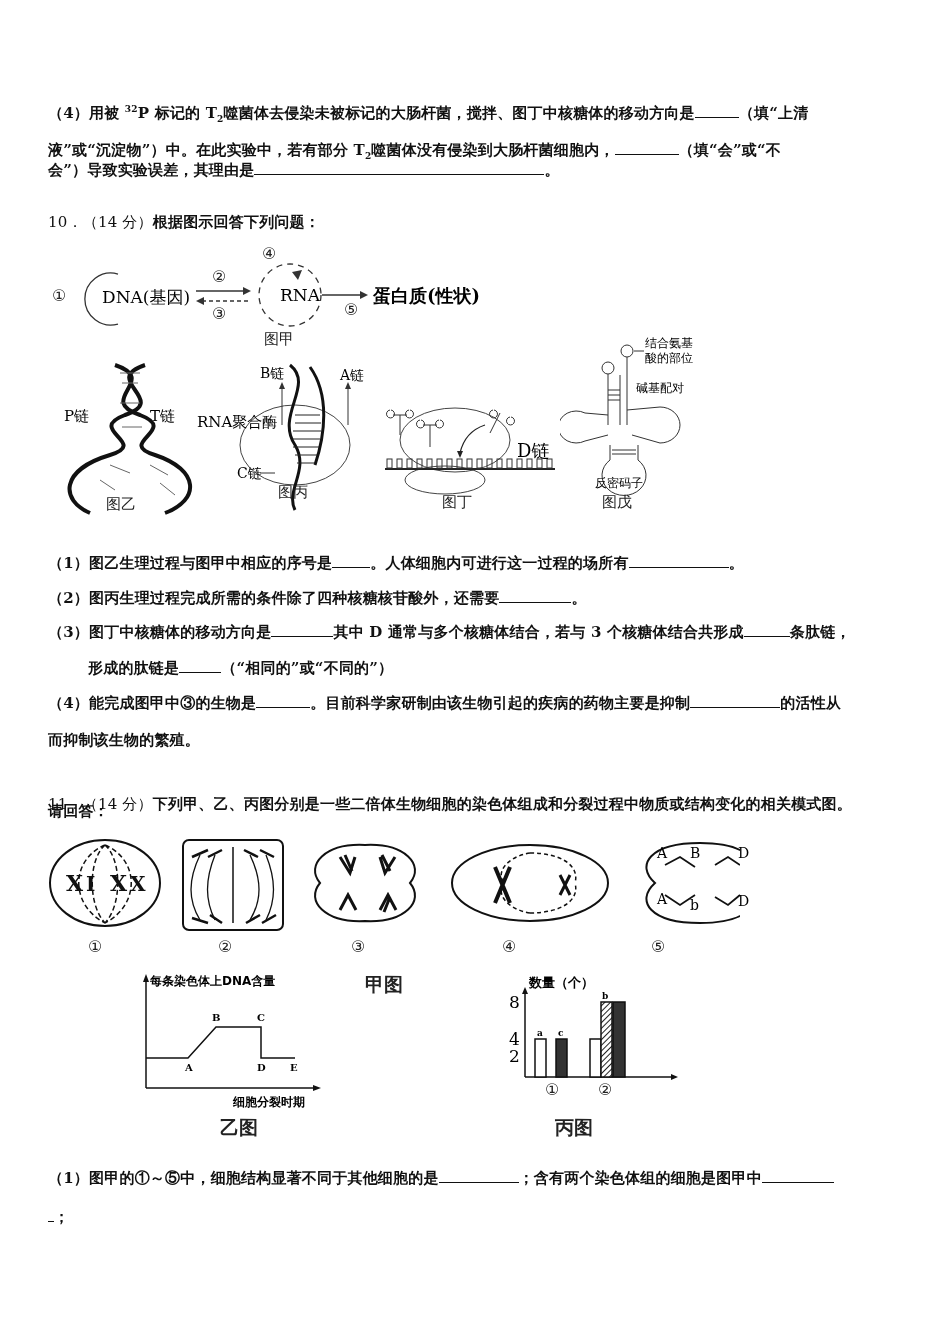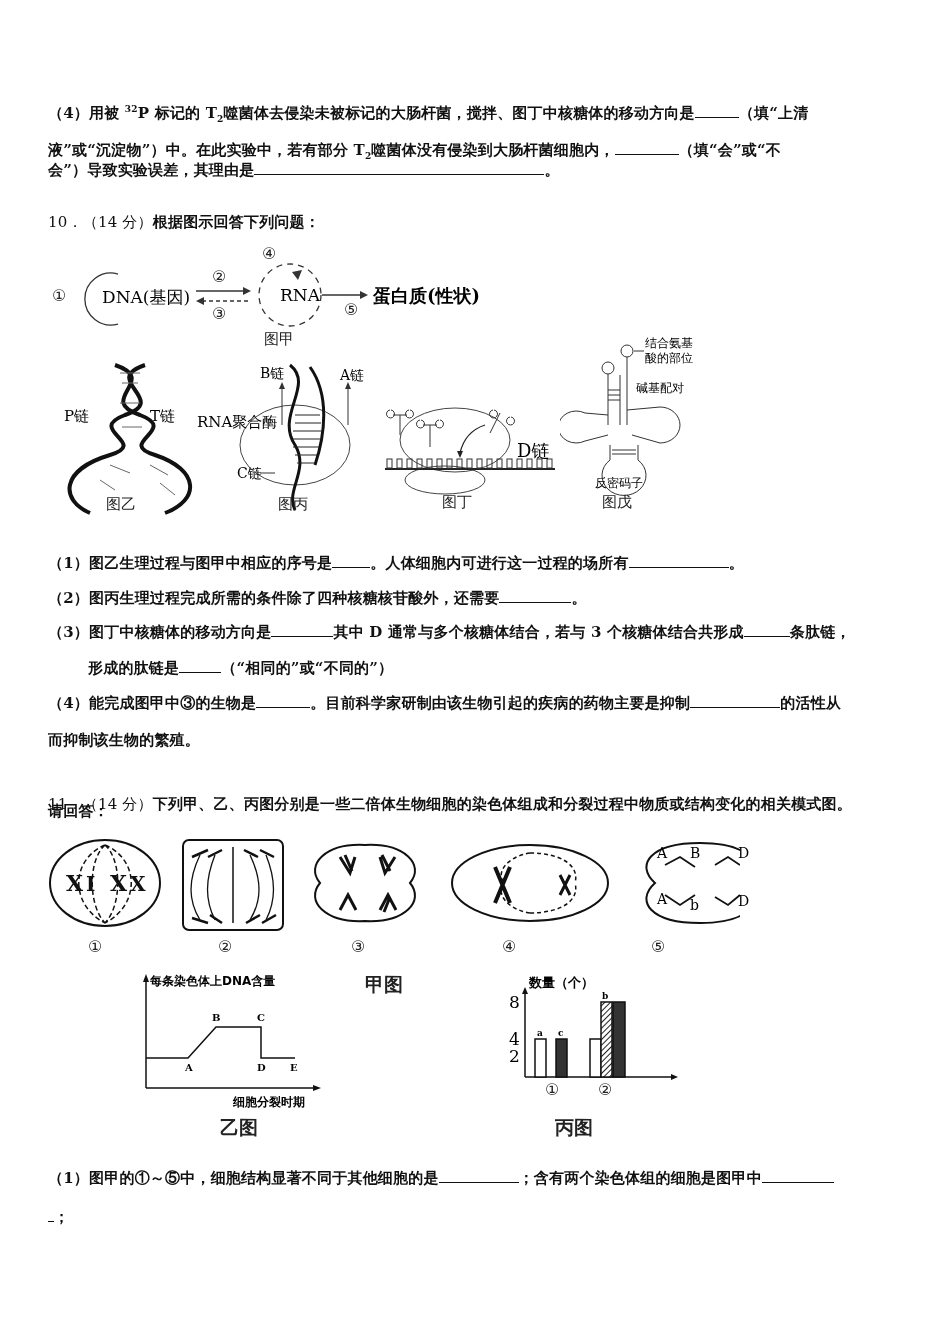--- a/index.html
+++ b/index.html
@@ -90,21 +90,21 @@
     <line x1="87" y1="70" x2="87" y2="32" stroke="#333"></line>
       <polygon points="84,34 87,27 90,34" fill="#333"></polygon>
     <line x1="153" y1="70" x2="153" y2="32" stroke="#333"></line>
       <polygon points="150,34 153,27 156,34" fill="#333"></polygon>
     <line x1="65" y1="118" x2="80" y2="118" stroke="#333"></line>
   </svg>
   <span class="lbl" style="left:65px; top:10px; font-size:14px;">B链</span>
   <span class="lbl" style="left:145px; top:12px; font-size:14px;">A链</span>
   <span class="lbl" style="left:2px; top:58px; font-size:15px;">RNA聚合酶</span>
   <span class="lbl" style="left:42px; top:110px; font-size:14px;">C链</span>
-  <span class="cap" style="left:83px; top:140px;">图丙</span>
+  <span class="cap" style="left:83px; top:128px;">图丙</span>
 </div>
 
 <div class="fig" style="left:375px; top:395px; width:190px; height:125px;">
   <svg width="190" height="125">
     <ellipse cx="80" cy="45" rx="55" ry="32" fill="none" stroke="#444" stroke-width="1"></ellipse>
     <ellipse cx="70" cy="85" rx="40" ry="14" fill="none" stroke="#444" stroke-width="1"></ellipse>
     <line x1="10" y1="74" x2="180" y2="74" stroke="#222" stroke-width="2"></line>
     <g fill="none" stroke="#333" stroke-width="1">
       <rect x="12" y="64" width="5" height="9"></rect>
         <rect x="22" y="64" width="5" height="9"></rect>

